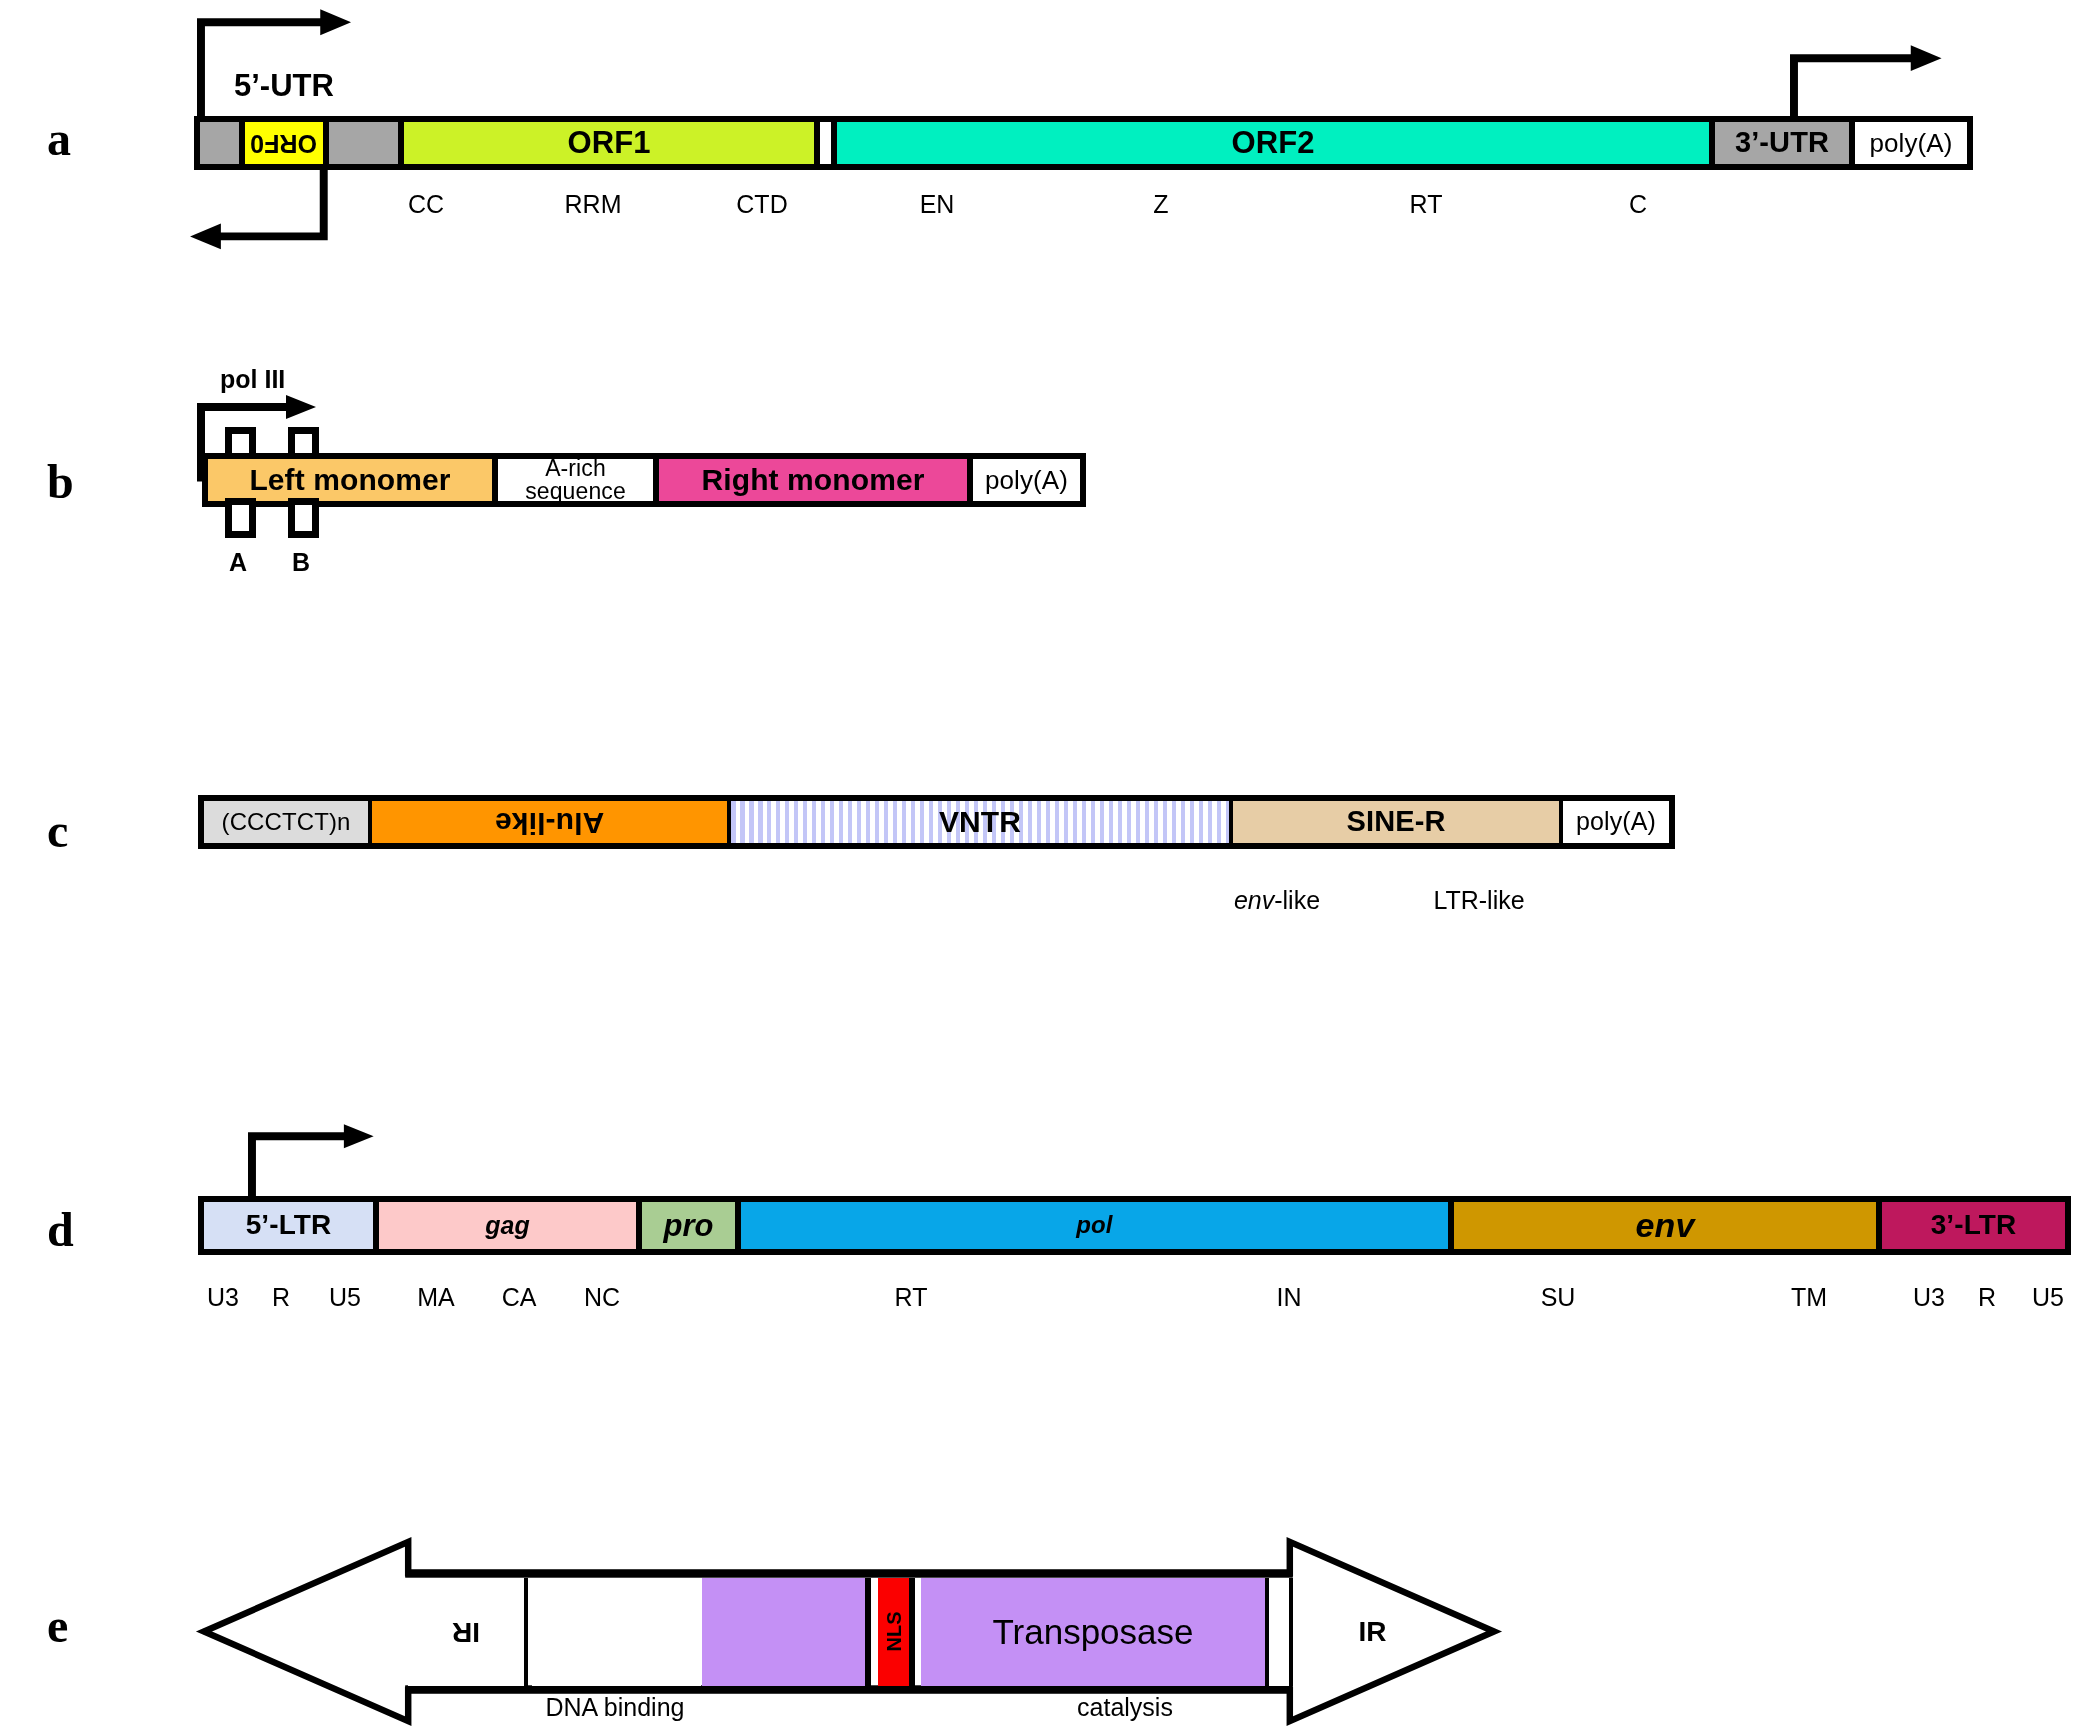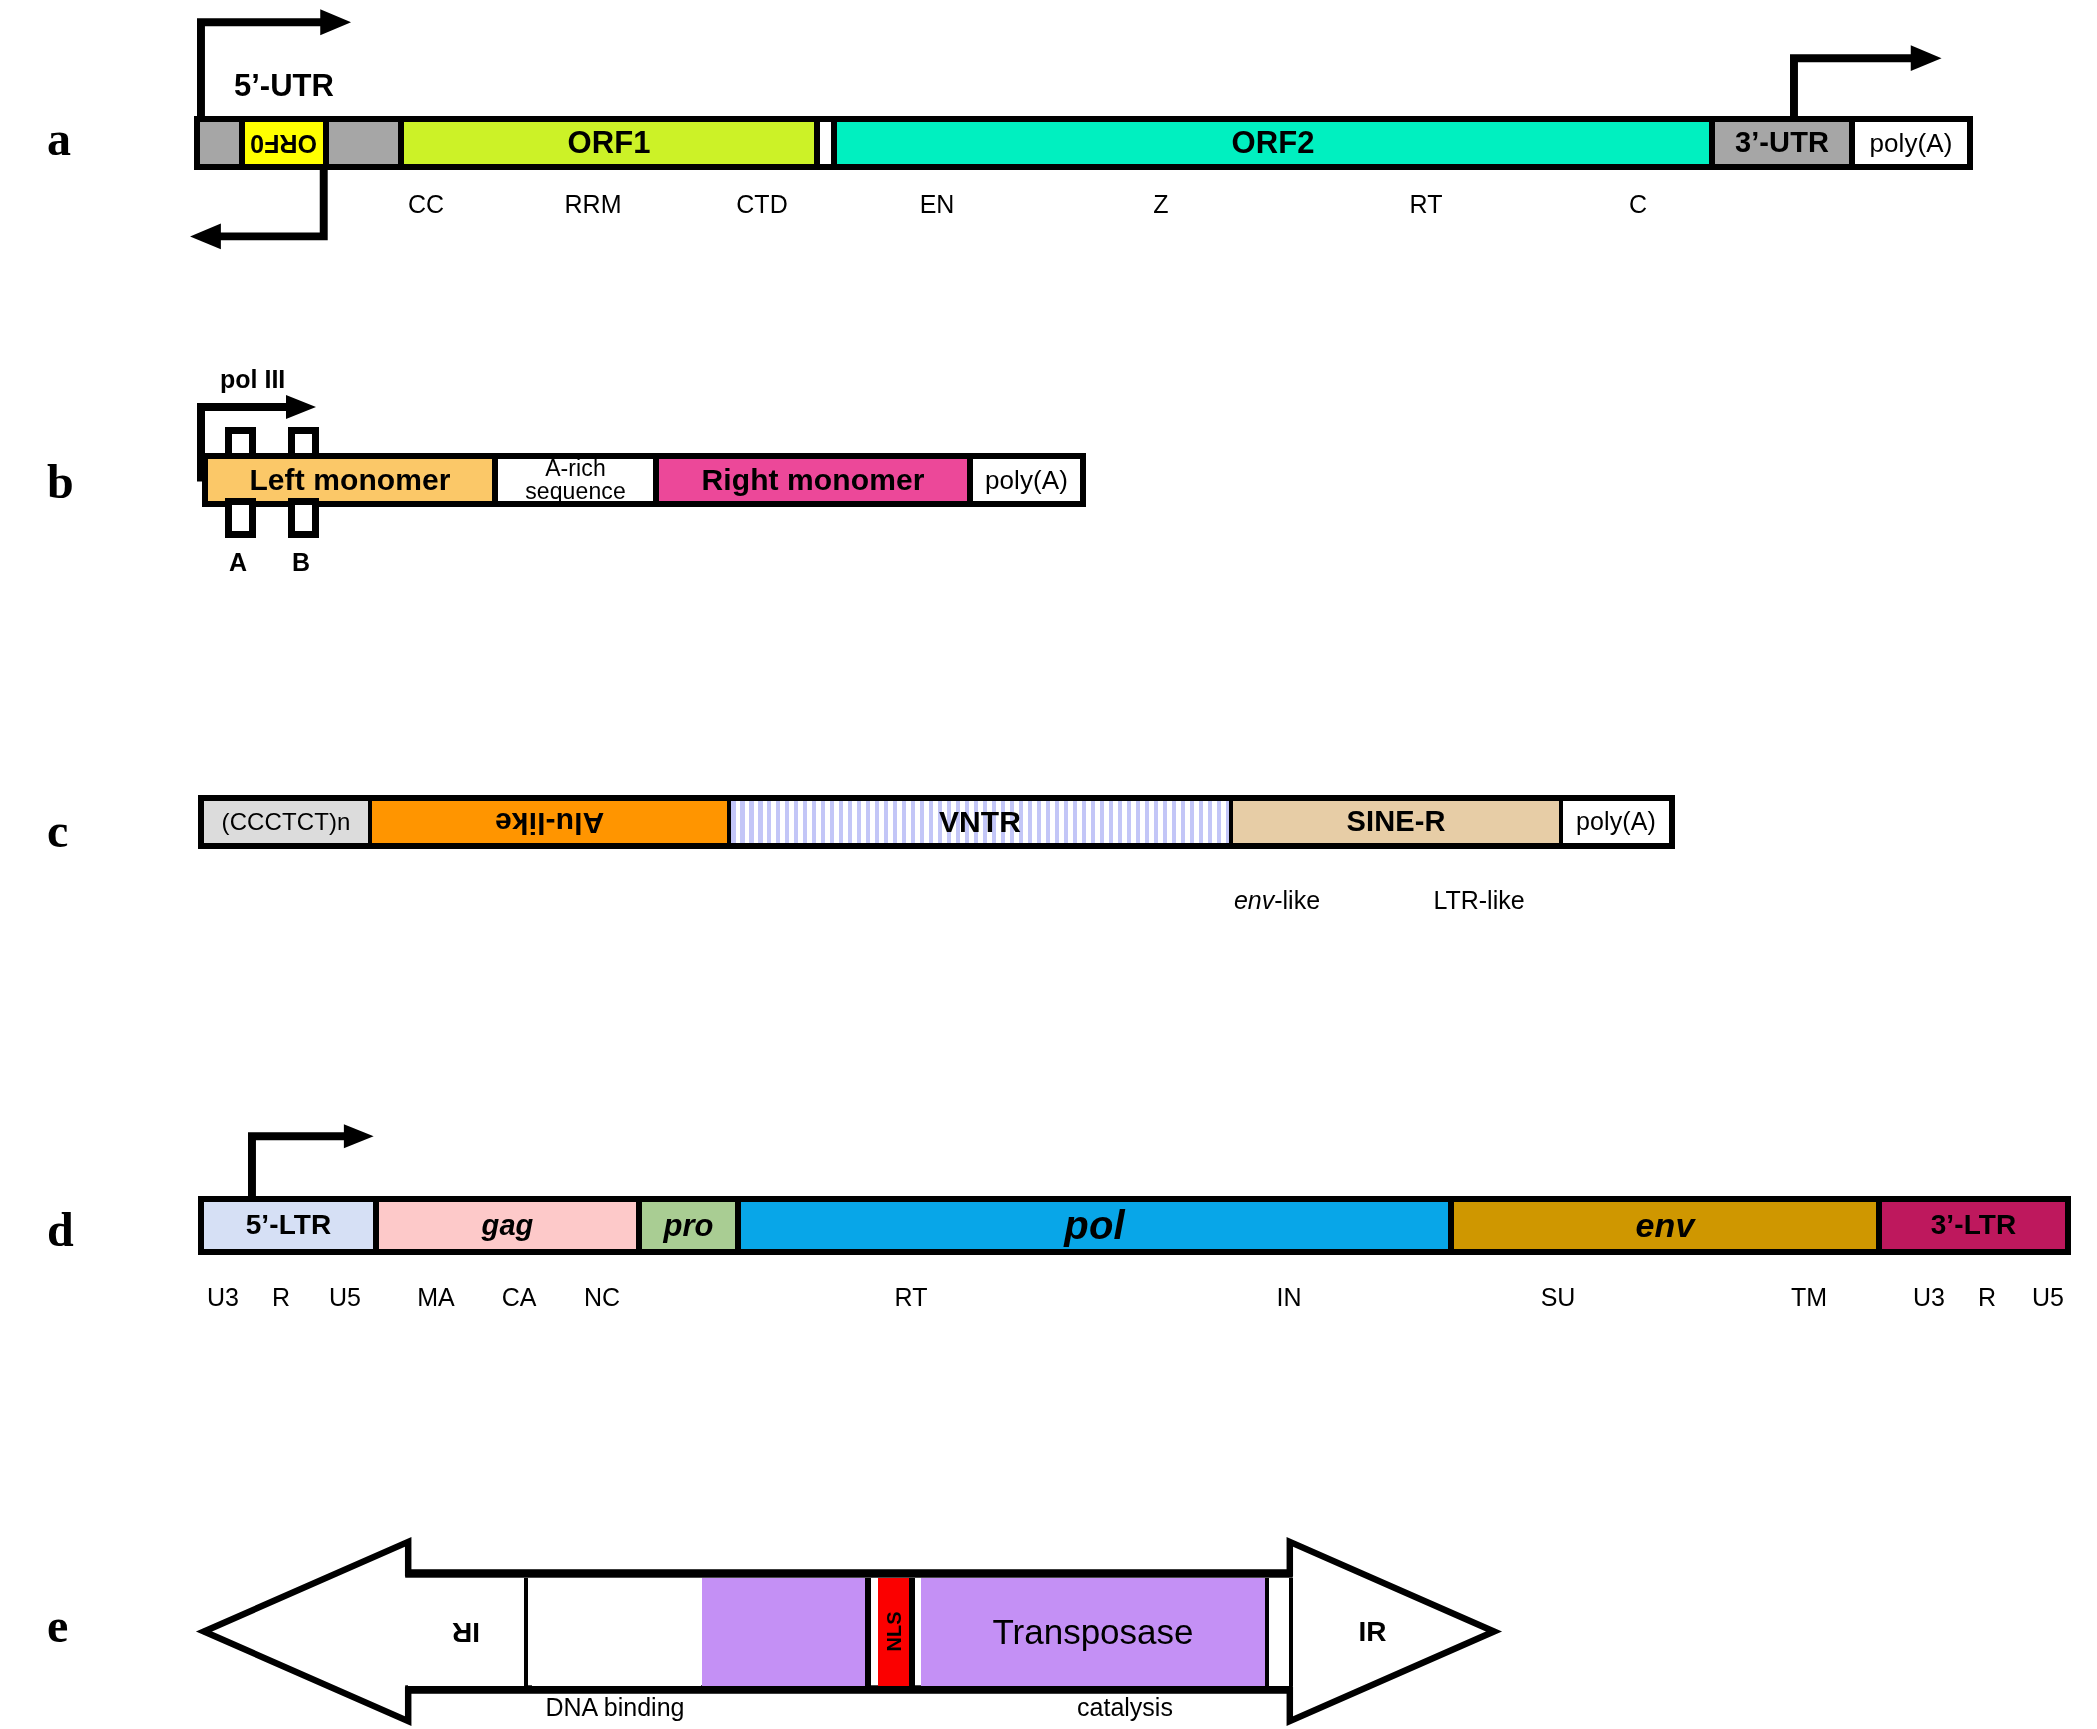--- a/index.html
+++ b/index.html
@@ -240,27 +240,27 @@
       <path d="M8,198 L8,26 L200,26" stroke="#000" stroke-width="16" fill="none"></path>
       <path d="M193,2 L253,26 L193,50 Z" fill="#000"></path>
     </svg>
   </div>
 
   <div class="track" style="left:198px;top:1196px;width:1873px;height:59px;padding:6px;">
     <div class="seg" style="width:169px;background:#d6e0f5;margin-right:6px;">
       <span class="seg-label" style="font-size:28px;">5’-LTR</span>
     </div>
     <div class="seg" style="width:257px;background:#fdc9c9;margin-right:6px;">
-      <span class="seg-label ital" style="font-size:29px;">gag</span>
+      <span class="seg-label ital" style="font-size:25px;">gag</span>
     </div>
     <div class="seg" style="width:93px;background:#a9cd93;margin-right:6px;">
       <span class="seg-label ital" style="font-size:31px;">pro</span>
     </div>
     <div class="seg" style="width:707px;background:#08a6e8;margin-right:6px;">
-      <span class="seg-label ital" style="font-size:40px;">pol</span>
+      <span class="seg-label ital" style="font-size:24px;">pol</span>
     </div>
     <div class="seg" style="flex:1 1 auto;background:#cf9700;margin-right:6px;">
       <span class="seg-label ital" style="font-size:34px;">env</span>
     </div>
     <div class="seg" style="width:183px;background:#be185d;">
       <span class="seg-label" style="font-size:28px;">3’-LTR</span>
     </div>
   </div>
 
   <div class="cap" style="left:223px;top:1284px;">U3</div>

